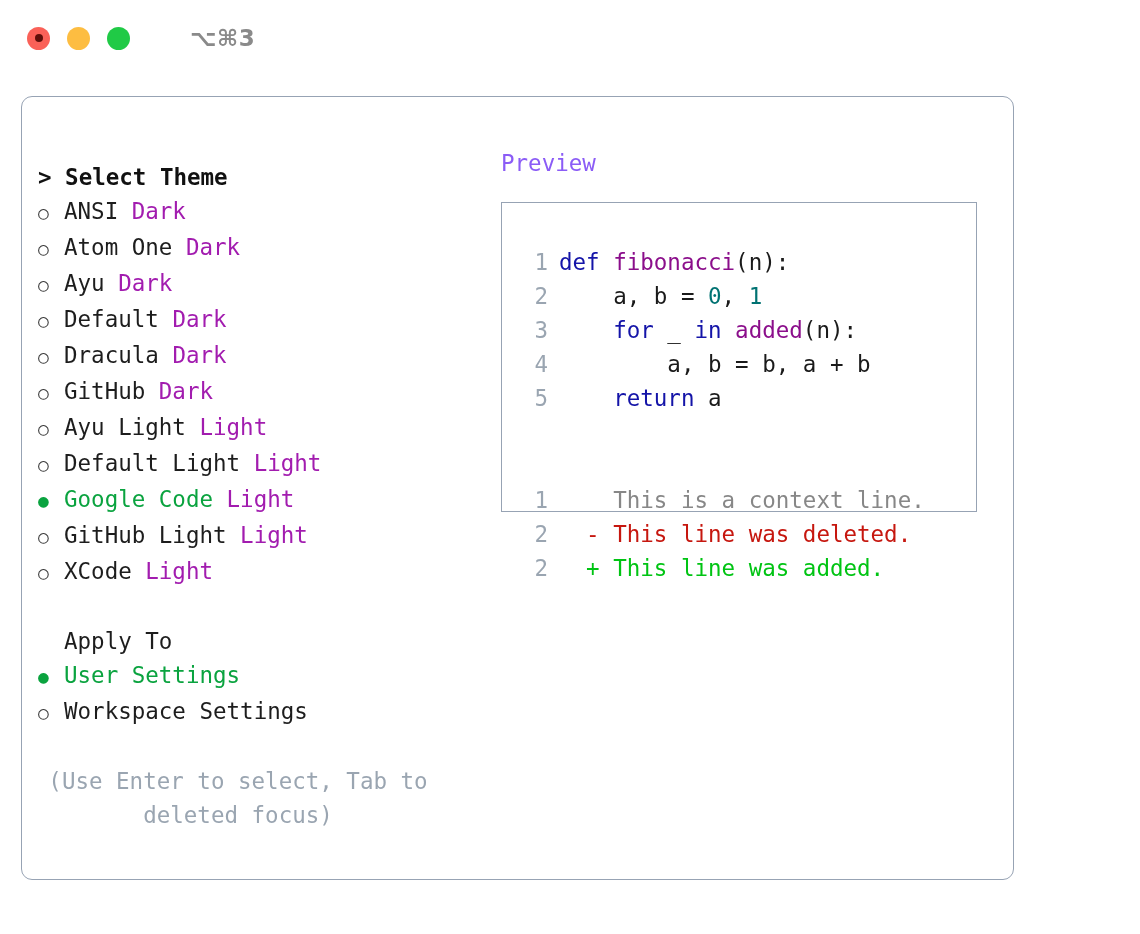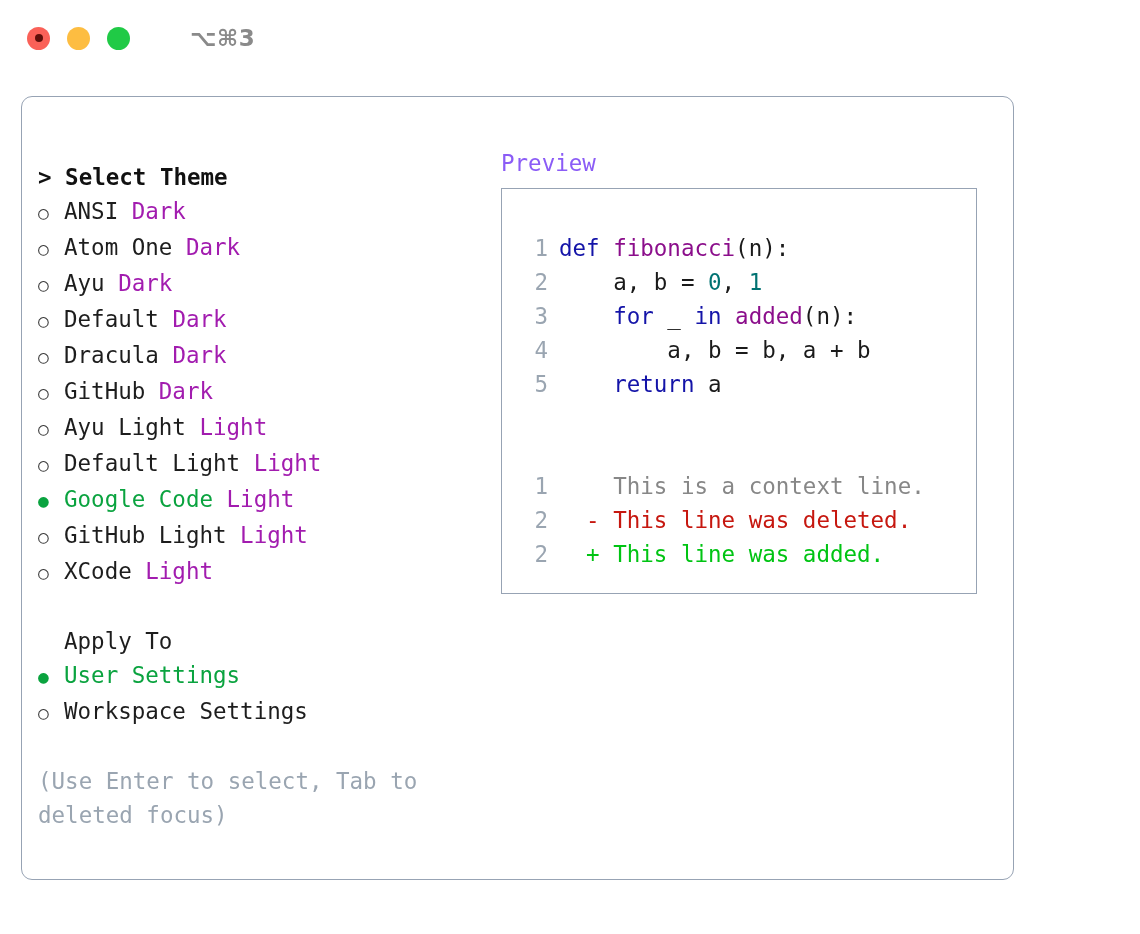--- a/index.html
+++ b/index.html
@@ -120,39 +120,40 @@
     color: #1d1d1d;
   }
   .section-gap { height: 34px; }
   #hint-block {
     margin-top: 34px;
     color: #9aa5b1;
     font-family: "DejaVu Sans Mono", monospace;
     font-size: 22.5px;
     line-height: 34px;
     width: 400px;
+    text-align: center;
   }
 
   
   #preview-column {
     position: absolute;
     left: 479px;
     top: 49px;
   }
   #preview-title {
     font-family: "DejaVu Sans Mono", monospace;
     font-size: 22.5px;
     font-weight: normal;
     color: #8b5cf6;
     line-height: 34px;
   }
   #preview-box {
-    margin-top: 8px;
+    margin-top: 22px;
     width: 476px;
-    height: 406px;
+    height: 310px;
     border: 1.6px solid #97a3b4;
     box-sizing: border-box;
     background: #ffffff;
     padding: 42px 0 0 0;
   }
   .code-line {
     font-family: "DejaVu Sans Mono", monospace;
     font-size: 22.5px;
     line-height: 34px;
     white-space: pre;

